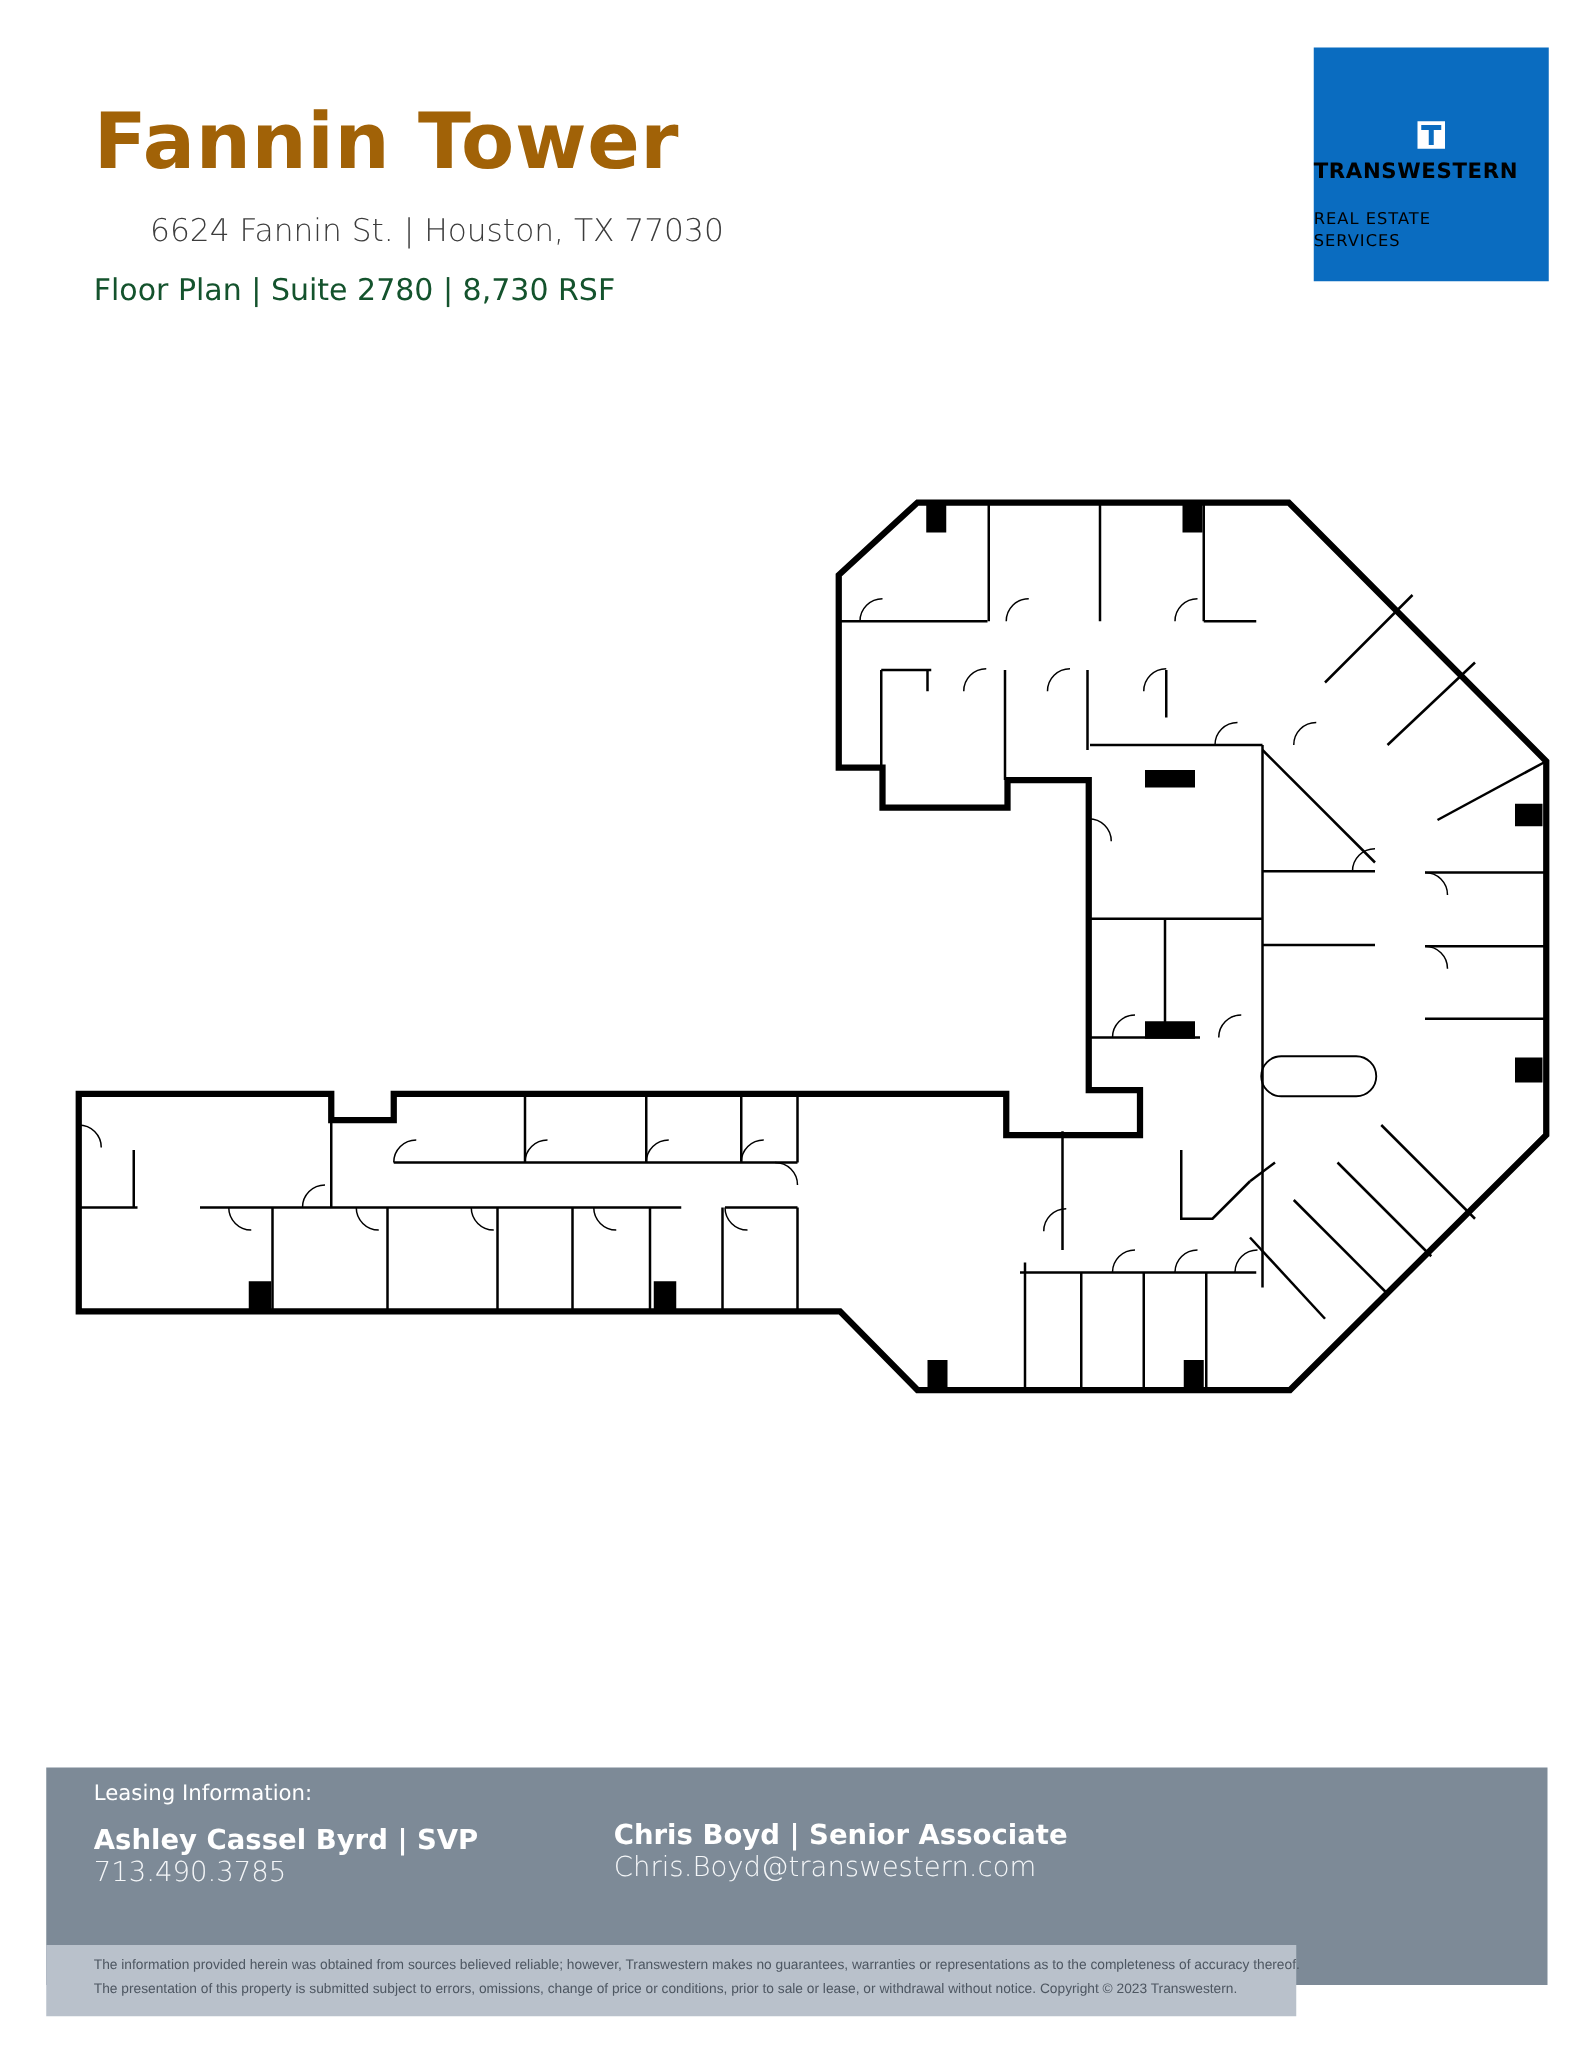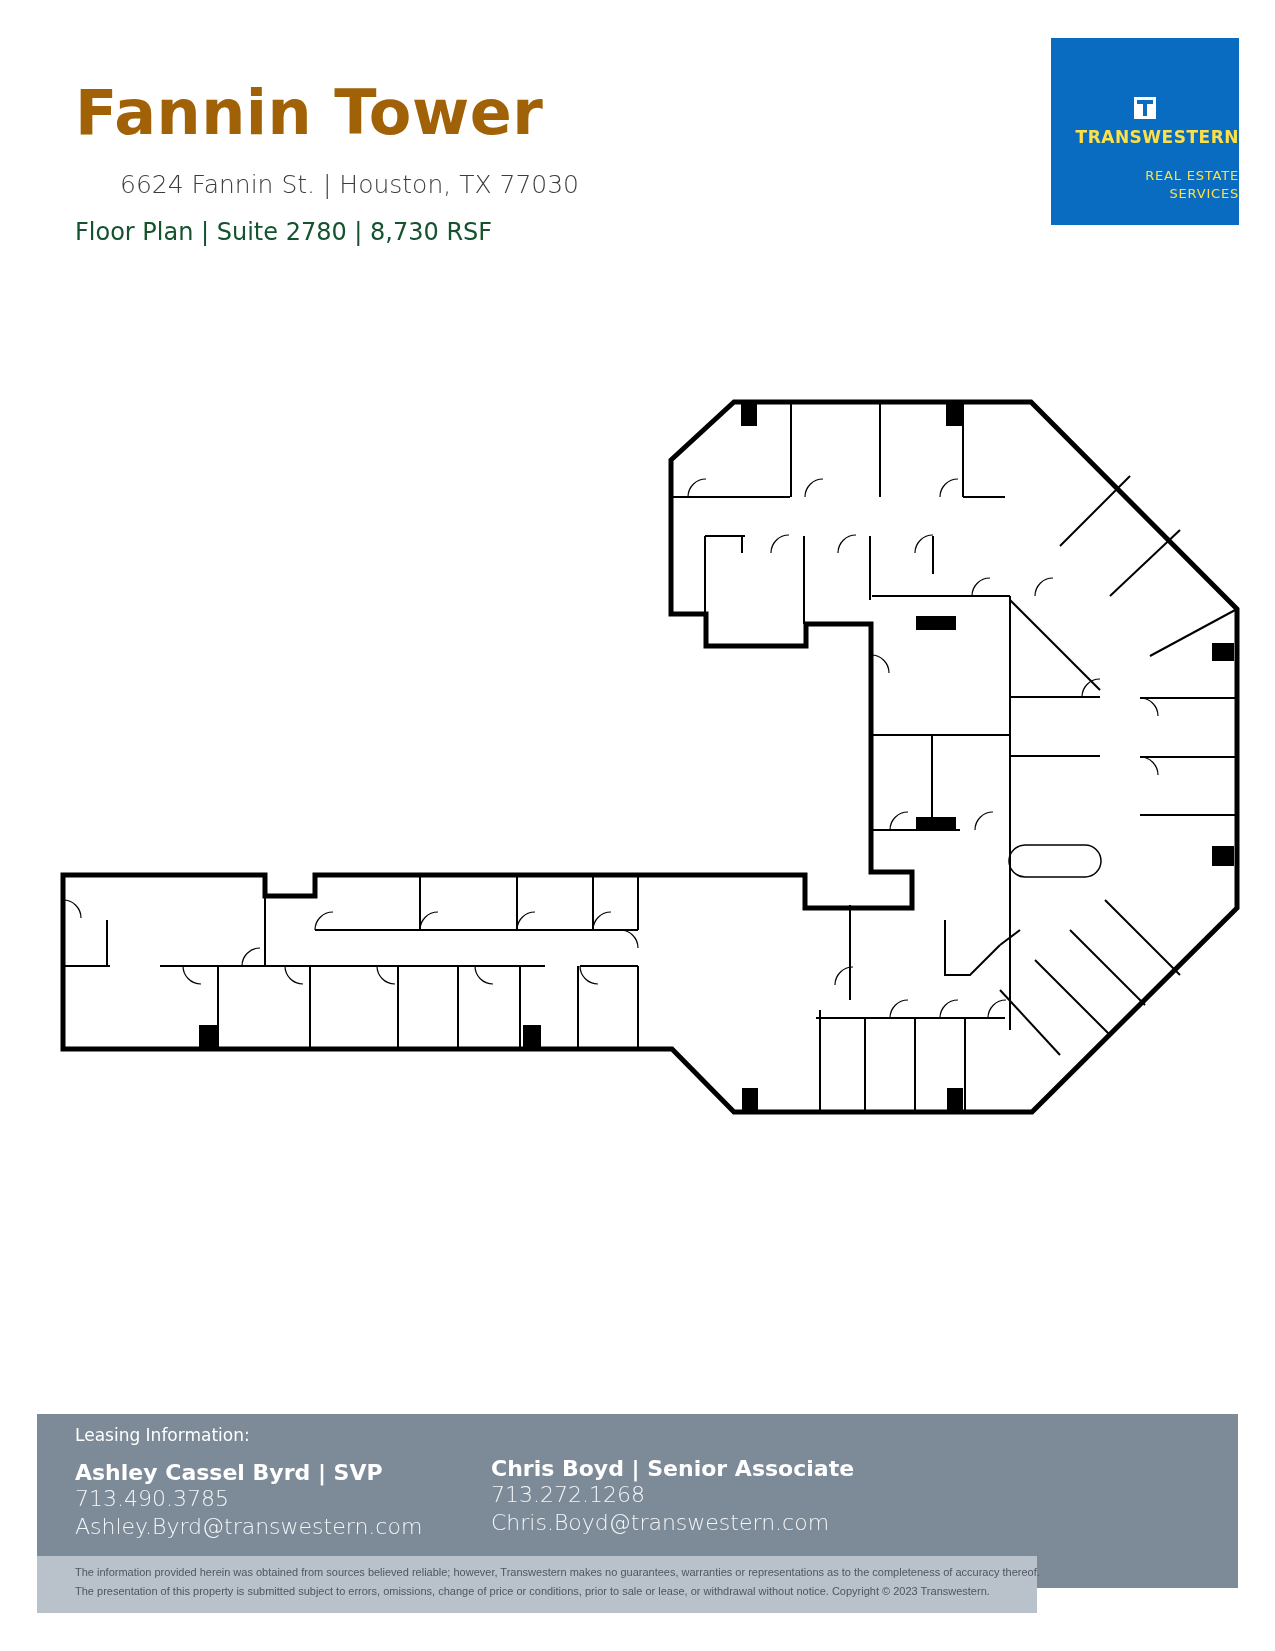--- a/index.html
+++ b/index.html
@@ -1,20 +1,20 @@
 <!DOCTYPE html>
 <html><head>
 <meta charset="utf-8">
 <style>
   html, body { margin: 0; padding: 0; background: #ffffff; }
   body { width: 1275px; height: 1651px; position: relative; overflow: hidden; font-family: "Liberation Sans", "DejaVu Sans", sans-serif; }
   .title { position: absolute; left: 75px; top: 76px; font-size: 62px; font-weight: 700; color: #a16207; letter-spacing: 0.5px; font-family: "DejaVu Sans", sans-serif; }
   .address { position: absolute; left: 75px; top: 170px; font-size: 25px; color: #3c3c3c; font-family: "DejaVu Sans", sans-serif; font-weight: 300; margin-left: 45px; }
   .subtitle { position: absolute; left: 75px; top: 218px; font-size: 24px; color: #14532d; font-family: "DejaVu Sans", sans-serif; }
-  .logo { position: absolute; left: 1051px; top: 38px; width: 188px; height: 187px; background: #0a6cc0; color: #fde047; text-align: right; font-family: "DejaVu Sans", sans-serif; }
+  .logo { position: absolute; left: 1051px; top: 38px; width: 188px; height: 187px; background: #0a6cc0; color: #000000; text-align: left; font-family: "DejaVu Sans", sans-serif; }
   .logo-mark { position: absolute; left: 83px; top: 59px; width: 22px; height: 22px; background: #fff; }
   .logo-mark .bar { position: absolute; left: 3px; top: 3px; width: 16px; height: 4px; background: #0a6cc0; }
   .logo-mark .stem { position: absolute; left: 9px; top: 7px; width: 4px; height: 12px; background: #0a6cc0; }
   .logo-name { position: absolute; left: 0; width: 100%; top: 89px; font-size: 17px; font-weight: 700; letter-spacing: 0.5px; }
   .logo-tag1 { position: absolute; left: 0; width: 100%; top: 130px; font-size: 13px; letter-spacing: 0.8px; }
   .logo-tag2 { position: absolute; left: 0; width: 100%; top: 148px; font-size: 13px; letter-spacing: 0.8px; }
   .plan { position: absolute; left: 0; top: 0; }
   .footer { position: absolute; left: 37px; top: 1414px; width: 1201px; height: 174px; background: #7d8a97; color: #fff; font-family: "DejaVu Sans", sans-serif; }
   .footer .label { position: absolute; left: 38px; top: 11px; font-size: 17px; }
   .contact { position: absolute; }
@@ -148,25 +148,23 @@
       <rect x="916" y="616" width="40" height="14"></rect>
       <rect x="916" y="817" width="40" height="14"></rect>
     </g>
 </svg>
 
 <div class="footer">
   <div class="label">Leasing Information:</div>
   <div class="contact c1">
     <div class="name">Ashley Cassel Byrd | SVP</div>
     <div class="line">713.490.3785</div>
-    <div class="line">Ashley.Byrd@transwestern.com</div>
   </div>
   <div class="contact c2">
     <div class="name">Chris Boyd | Senior Associate</div>
-    <div class="line">713.272.1268</div>
     <div class="line">Chris.Boyd@transwestern.com</div>
   </div>
 </div>
 
 <div class="disclaimer">
   <div class="d1">The information provided herein was obtained from sources believed reliable; however, Transwestern makes no guarantees, warranties or representations as to the completeness of accuracy thereof.</div>
   <div class="d2">The presentation of this property is submitted subject to errors, omissions, change of price or conditions, prior to sale or lease, or withdrawal without notice. Copyright © 2023 Transwestern.</div>
 </div>
 
 </body></html>

